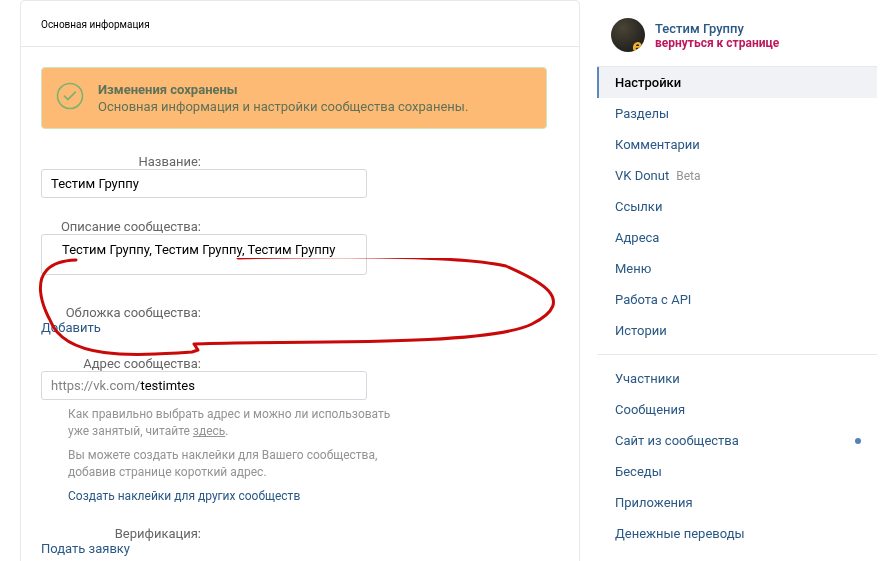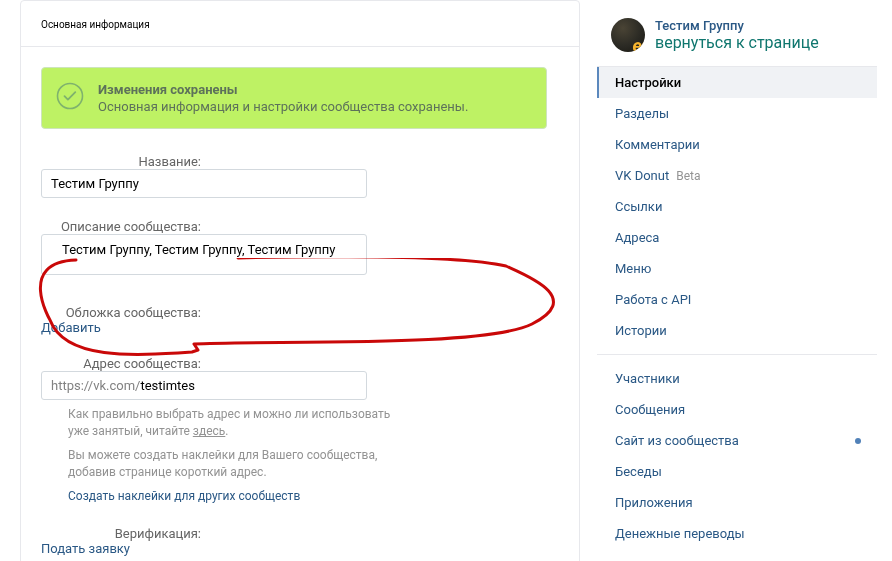--- a/index.html
+++ b/index.html
@@ -30,21 +30,21 @@
     }
     .main-title {
       font-size: 10px;
       color: #000;
       padding: 18px 20px 16px 20px;
       border-bottom: 1px solid #e7e8ec;
       font-weight: 400;
     }
     .notice {
       margin: 20px 32px 18px 20px;
-      background: #bef264;
+      background: #fdba74;
       border: 1px solid #cde4bd;
       border-radius: 4px;
       padding: 14px 14px;
       display: flex;
       align-items: flex-start;
       gap: 14px;
       color: #5d725a;
     }
     .notice-icon {
       width: 28px;
@@ -151,21 +151,21 @@
       position: absolute;
       right: -4px;
       bottom: -4px;
       font-weight: 800;
       font-style: italic;
       color: #f6b32e;
       font-size: 18px;
       letter-spacing: -1px;
     }
     .group-title { color: #2a5885; font-size: 13px; font-weight: 500; cursor: pointer; }
-    .group-back { color: #0f766e; font-size: 16px; cursor: pointer; }
+    .group-back { color: #be185d; font-size: 12px; cursor: pointer; font-weight: bold; }
     .nav-block { border-top: 1px solid #e7e8ec; border-bottom: 0; }
     .nav-sep { border-top: 1px solid #e7e8ec; margin: 8px 0; }
     .nav-item {
       padding: 8px 16px 8px 16px;
       color: #2a5885;
       font-size: 13px;
       cursor: pointer;
       display: flex;
       align-items: center;
       justify-content: space-between;

